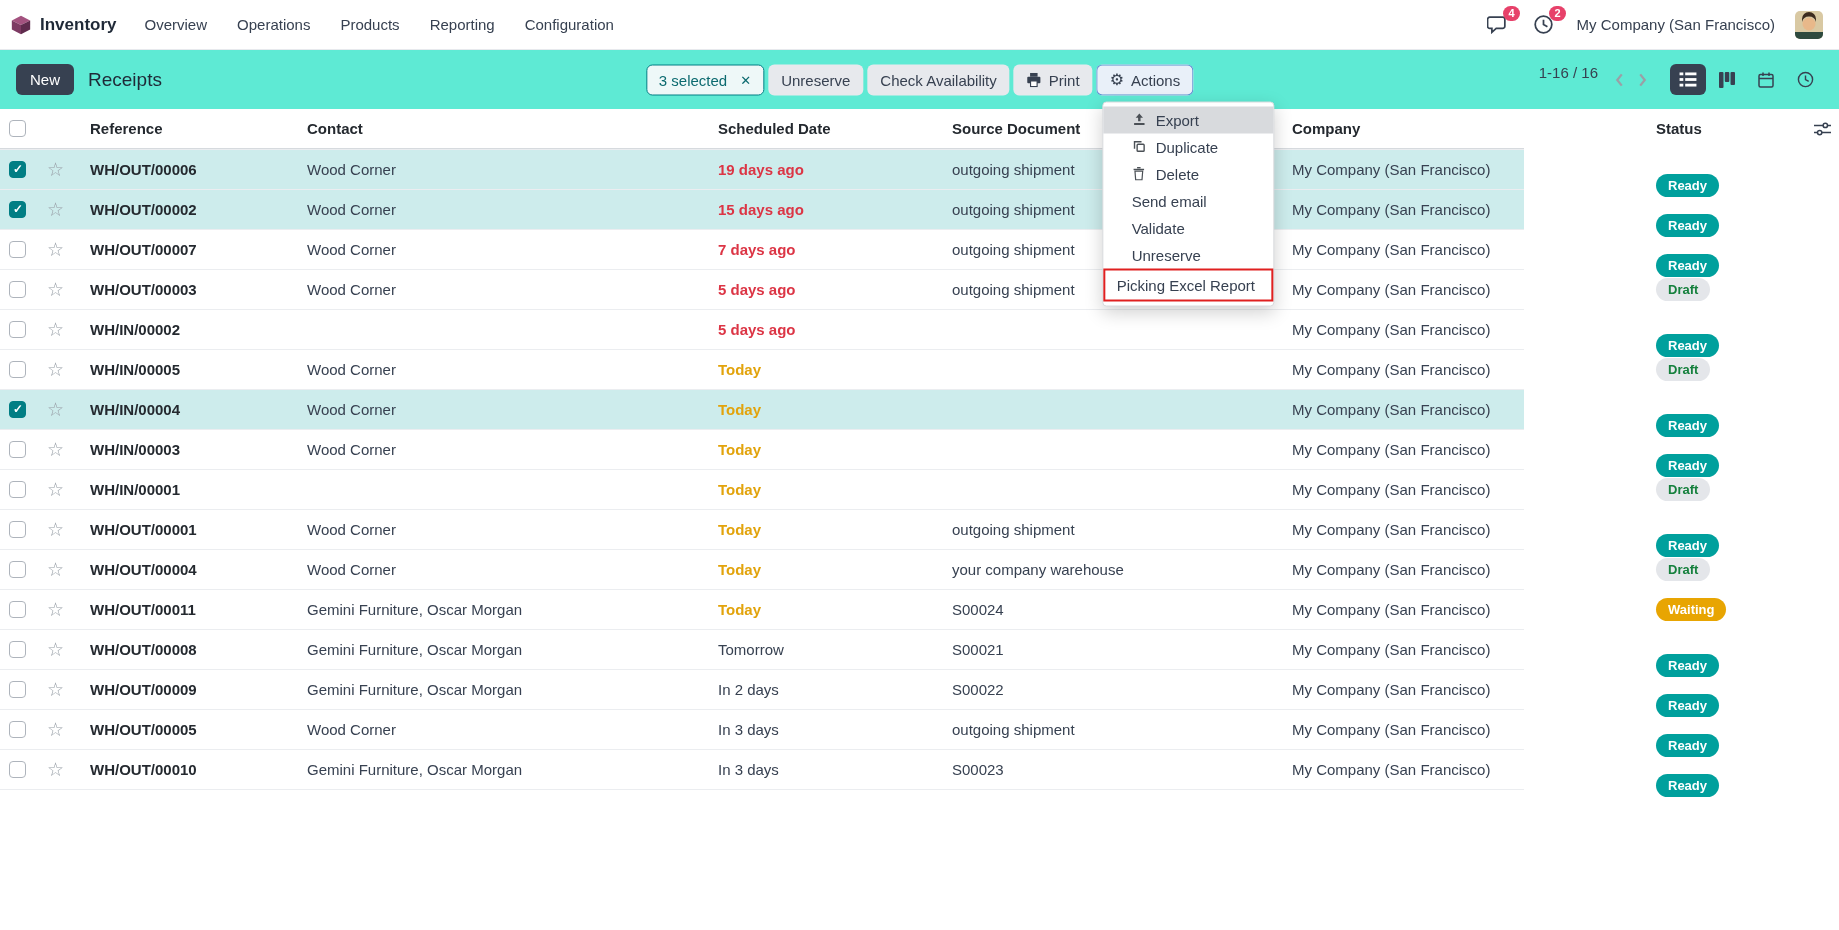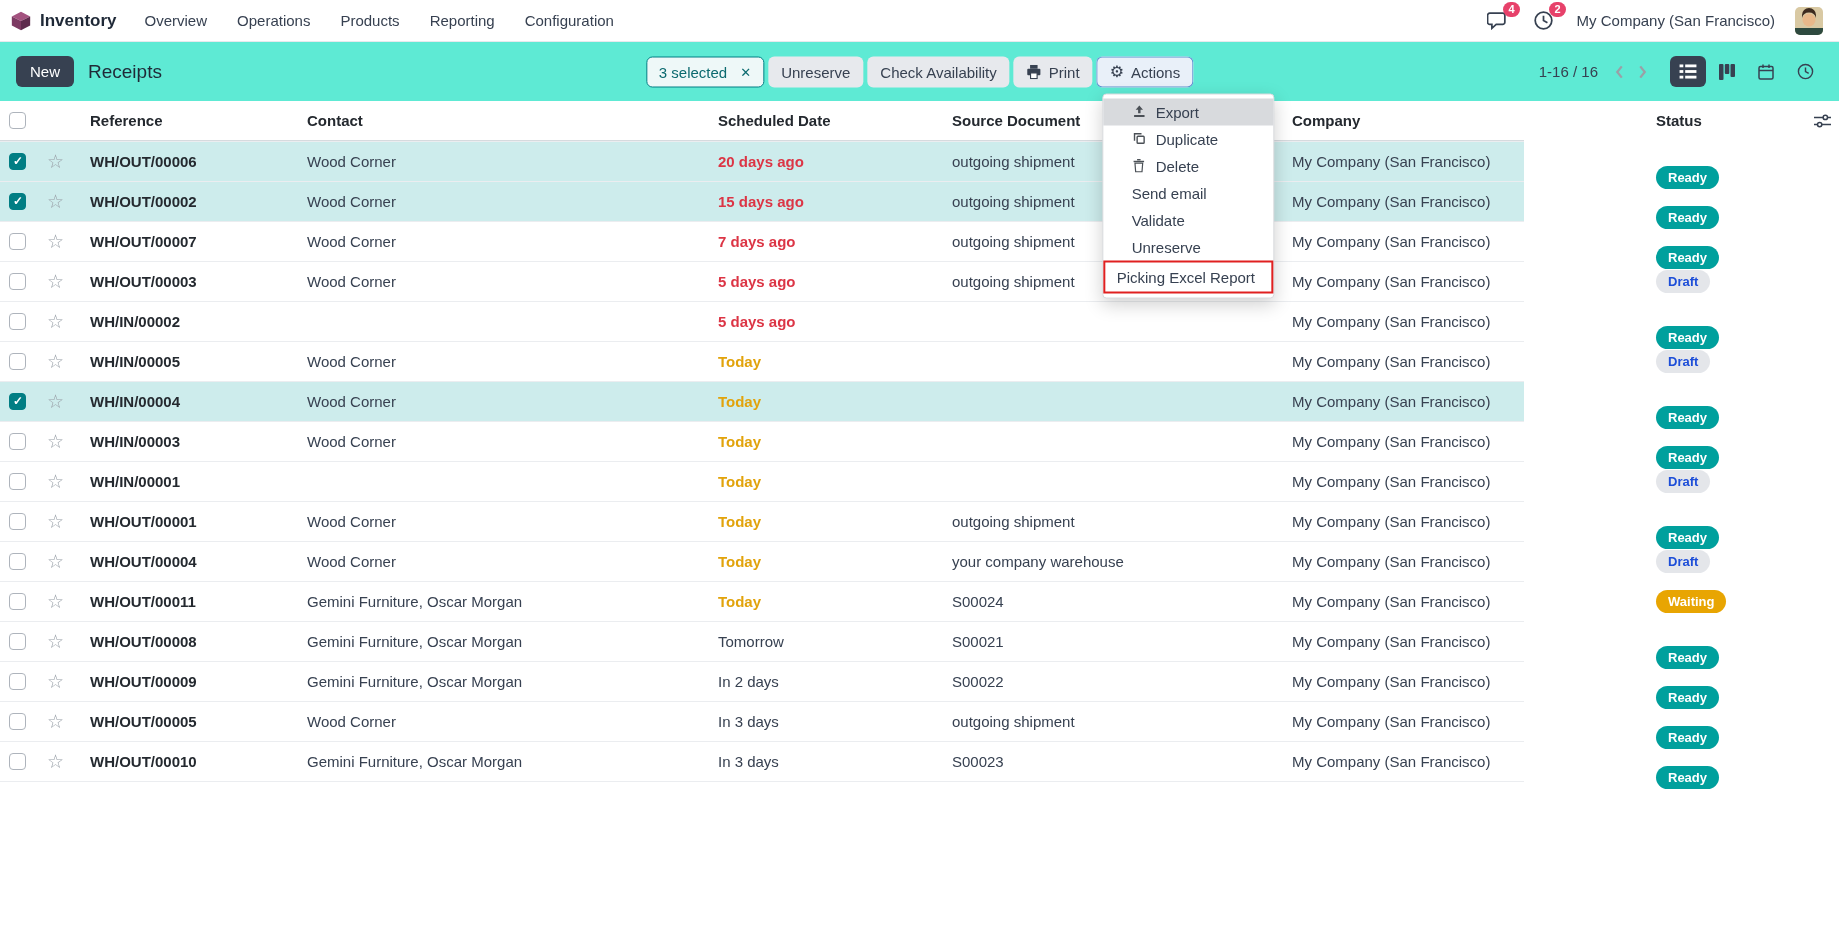--- a/index.html
+++ b/index.html
@@ -7,21 +7,21 @@
   body {
     font-family: "Liberation Sans", sans-serif;
     font-size: 15px;
     color: #374151;
     background: #fff;
     overflow: hidden;
     position: relative;
   }
   
   .navbar {
-    height: 42px;
+    height: 50px;
     display: flex; align-items: center; justify-content: space-between;
     padding: 0 16px 0 10px;
     border-bottom: 1px solid #e7e9ed;
     box-shadow: 0 1px 2px rgba(0,0,0,.04);
     background: #fff;
   }
   .nav-left { display:flex; align-items:center; }
   .app-icon { display:flex; margin-right:8px; cursor:pointer; }
   .app-name { font-size:17px; font-weight:700; color:#1f2937; margin-right:18px; cursor:pointer; }
   .nav-menu { display:flex; gap:10px; }
@@ -67,21 +67,21 @@
   }
   .menu-item {
     display:flex; align-items:center; gap:9px;
     padding:5px 28px; font-size:15px; color:#374151; cursor:pointer; line-height:17px;
   }
   .menu-item.highlight { background:#d8dadd; }
   .menu-item.annotated { border:2px solid var(--annotation); padding:6px 11px; }
   .mi-icon { display:inline-flex; align-items:center; justify-content:center; width:15px; }
   .mi-icon:empty { display:none; }
   
-  .cp-right { margin-left:auto; display:flex; align-items:center; }
+  .cp-right { margin-left:auto; display:flex; }
   .pager-text { font-size:15px; margin-right:10px; }
   .pager-btn { background:none; border:none; cursor:pointer; padding:4px 7px; display:flex; align-items:center; }
   .switcher { display:flex; align-items:center; margin-left:16px; gap:3px; }
   .sw-btn { width:36px; height:31px; display:flex; align-items:center; justify-content:center; border-radius:6px; cursor:pointer; background:transparent; border:none; }
   .sw-btn.active { background:#374151; }
   
   .list { width:1524px; background:#fff; }
   .lrow {
     display:grid;
     grid-template-columns:35px 41px 217px 411px 234px 340px 364px 170px 27px;
@@ -98,21 +98,21 @@
     background:#fff; cursor:pointer; position:relative; display:inline-block;
   }
   .cb.checked { background:var(--accent); border-color:var(--accent); }
   .cb.checked::after { content:"✓"; position:absolute; color:#fff; font-size:12px; font-weight:700; left:3px; top:0px; }
   .star { font-size:19px; color:#99a0a8; cursor:pointer; line-height:19px; }
   .c-ref { font-weight:700; color:#24292f; }
   .tone-danger { color:var(--danger); font-weight:700; }
   .tone-warning { color:var(--warning); font-weight:700; }
   .badge { display:inline-block; padding:3px 12px; border-radius:20px; font-size:13px; font-weight:700; line-height:17px; }
   .st-ready   { background:var(--ready); color:#fff;margin-top:32px; }
-  .st-draft   { background:var(--draft_bg); color:#1d4ed8; }
+  .st-draft   { background:var(--draft_bg); color:#15803d; }
   .st-waiting { background:var(--waiting); color:#fff; }
   .c-gear { display:flex; justify-content:flex-start; padding-left:2px; cursor:pointer; }
 </style>
 </head>
 <body>
 
 <header class="navbar">
   <div class="nav-left">
     <span class="app-icon">
       <svg width="22" height="22" viewBox="0 0 24 24">
@@ -319,21 +319,21 @@
 
       <div class="lrow body selected">
         <div class="cell ccb">
           <span class="cb checked"></span>
         </div>
         <div class="cell cstar">
           <span class="star">☆</span>
         </div>
         <div class="cell c-ref">WH/OUT/00006</div>
         <div class="cell c-contact">Wood Corner</div>
-        <div class="cell c-sched tone-danger">20 days ago</div>
+        <div class="cell c-sched tone-danger">19 days ago</div>
         <div class="cell c-src">outgoing shipment</div>
         <div class="cell c-company">My Company (San Francisco)</div>
         <div class="cell c-status"><span class="badge st-ready">Ready</span></div>
         <div class="cell c-gear"></div>
       </div>
 
       <div class="lrow body selected">
         <div class="cell ccb">
           <span class="cb checked"></span>
         </div>

